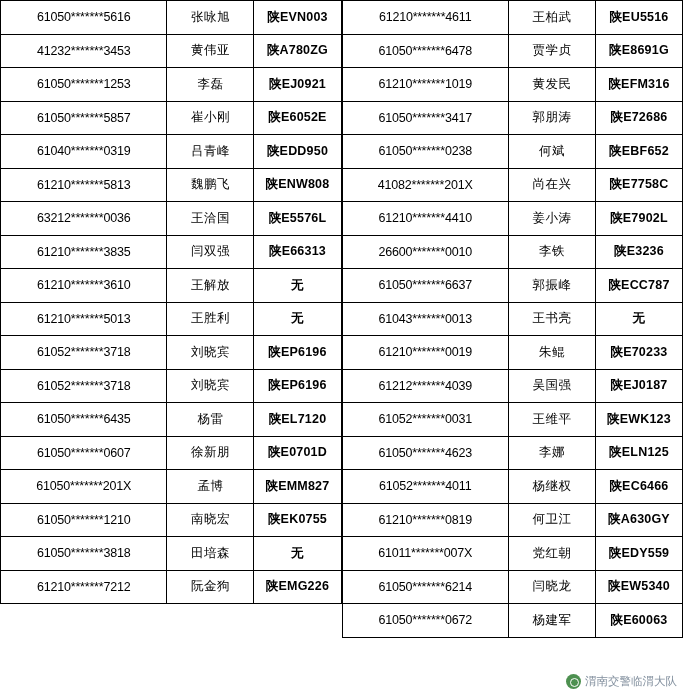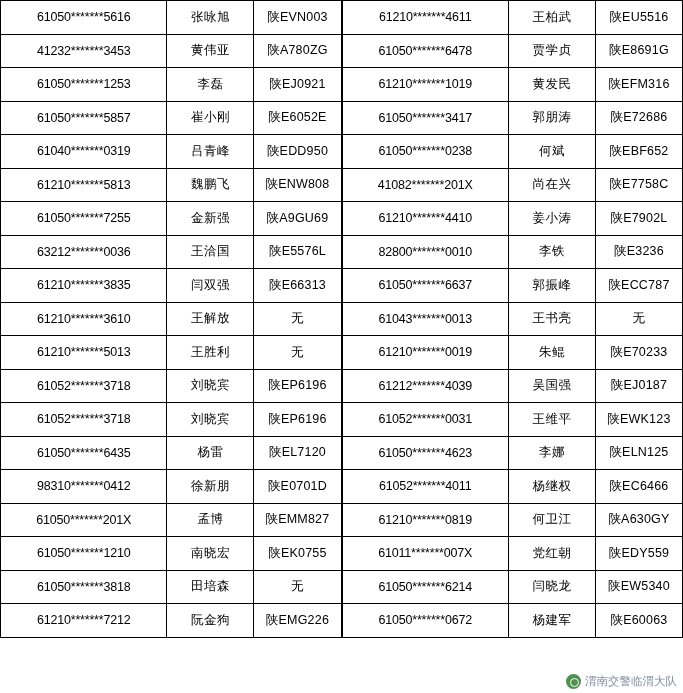--- a/index.html
+++ b/index.html
@@ -47,21 +47,21 @@
     margin-top: 20px;
   }
   td.c-name {
     width: 25.5%;
     font-weight: normal;
     font-size: 14.5px;
     letter-spacing: 0.5px;
   }
   td.c-plate {
     width: 25.5%;
-    font-weight: normal;
+    font-weight: bold;
     font-size: 13.5px;
     letter-spacing: 0.2px;
   }
   
   .left-block table.grid {
     border-right: none;
   }
   .watermark {
     position: absolute;
     right: 6px;
@@ -125,25 +125,20 @@
             <td class="c-id">61040*******0319</td>
             <td class="c-name">吕青峰</td>
             <td class="c-plate">陕EDD950</td>
           </tr>
           <tr>
             <td class="c-id">61210*******5813</td>
             <td class="c-name">魏鹏飞</td>
             <td class="c-plate">陕ENW808</td>
           </tr>
           <tr>
-            <td class="c-id">61050*******7255</td>
-            <td class="c-name">金新强</td>
-            <td class="c-plate">陕A9GU69</td>
-          </tr>
-          <tr>
             <td class="c-id">63212*******0036</td>
             <td class="c-name">王洽国</td>
             <td class="c-plate">陕E5576L</td>
           </tr>
           <tr>
             <td class="c-id">61210*******3835</td>
             <td class="c-name">闫双强</td>
             <td class="c-plate">陕E66313</td>
           </tr>
           <tr>
@@ -165,21 +160,21 @@
             <td class="c-id">61052*******3718</td>
             <td class="c-name">刘晓宾</td>
             <td class="c-plate">陕EP6196</td>
           </tr>
           <tr>
             <td class="c-id">61050*******6435</td>
             <td class="c-name">杨雷</td>
             <td class="c-plate">陕EL7120</td>
           </tr>
           <tr>
-            <td class="c-id">98310*******0412</td>
+            <td class="c-id">61050*******0607</td>
             <td class="c-name">徐新朋</td>
             <td class="c-plate">陕E0701D</td>
           </tr>
           <tr>
             <td class="c-id">61050*******201X</td>
             <td class="c-name">孟博</td>
             <td class="c-plate">陕EMM827</td>
           </tr>
           <tr>
             <td class="c-id">61050*******1210</td>
@@ -232,21 +227,21 @@
             <td class="c-id">41082*******201X</td>
             <td class="c-name">尚在兴</td>
             <td class="c-plate">陕E7758C</td>
           </tr>
           <tr>
             <td class="c-id">61210*******4410</td>
             <td class="c-name">姜小涛</td>
             <td class="c-plate">陕E7902L</td>
           </tr>
           <tr>
-            <td class="c-id">82800*******0010</td>
+            <td class="c-id">26600*******0010</td>
             <td class="c-name">李铁</td>
             <td class="c-plate">陕E3236</td>
           </tr>
           <tr>
             <td class="c-id">61050*******6637</td>
             <td class="c-name">郭振峰</td>
             <td class="c-plate">陕ECC787</td>
           </tr>
           <tr>
             <td class="c-id">61043*******0013</td>

